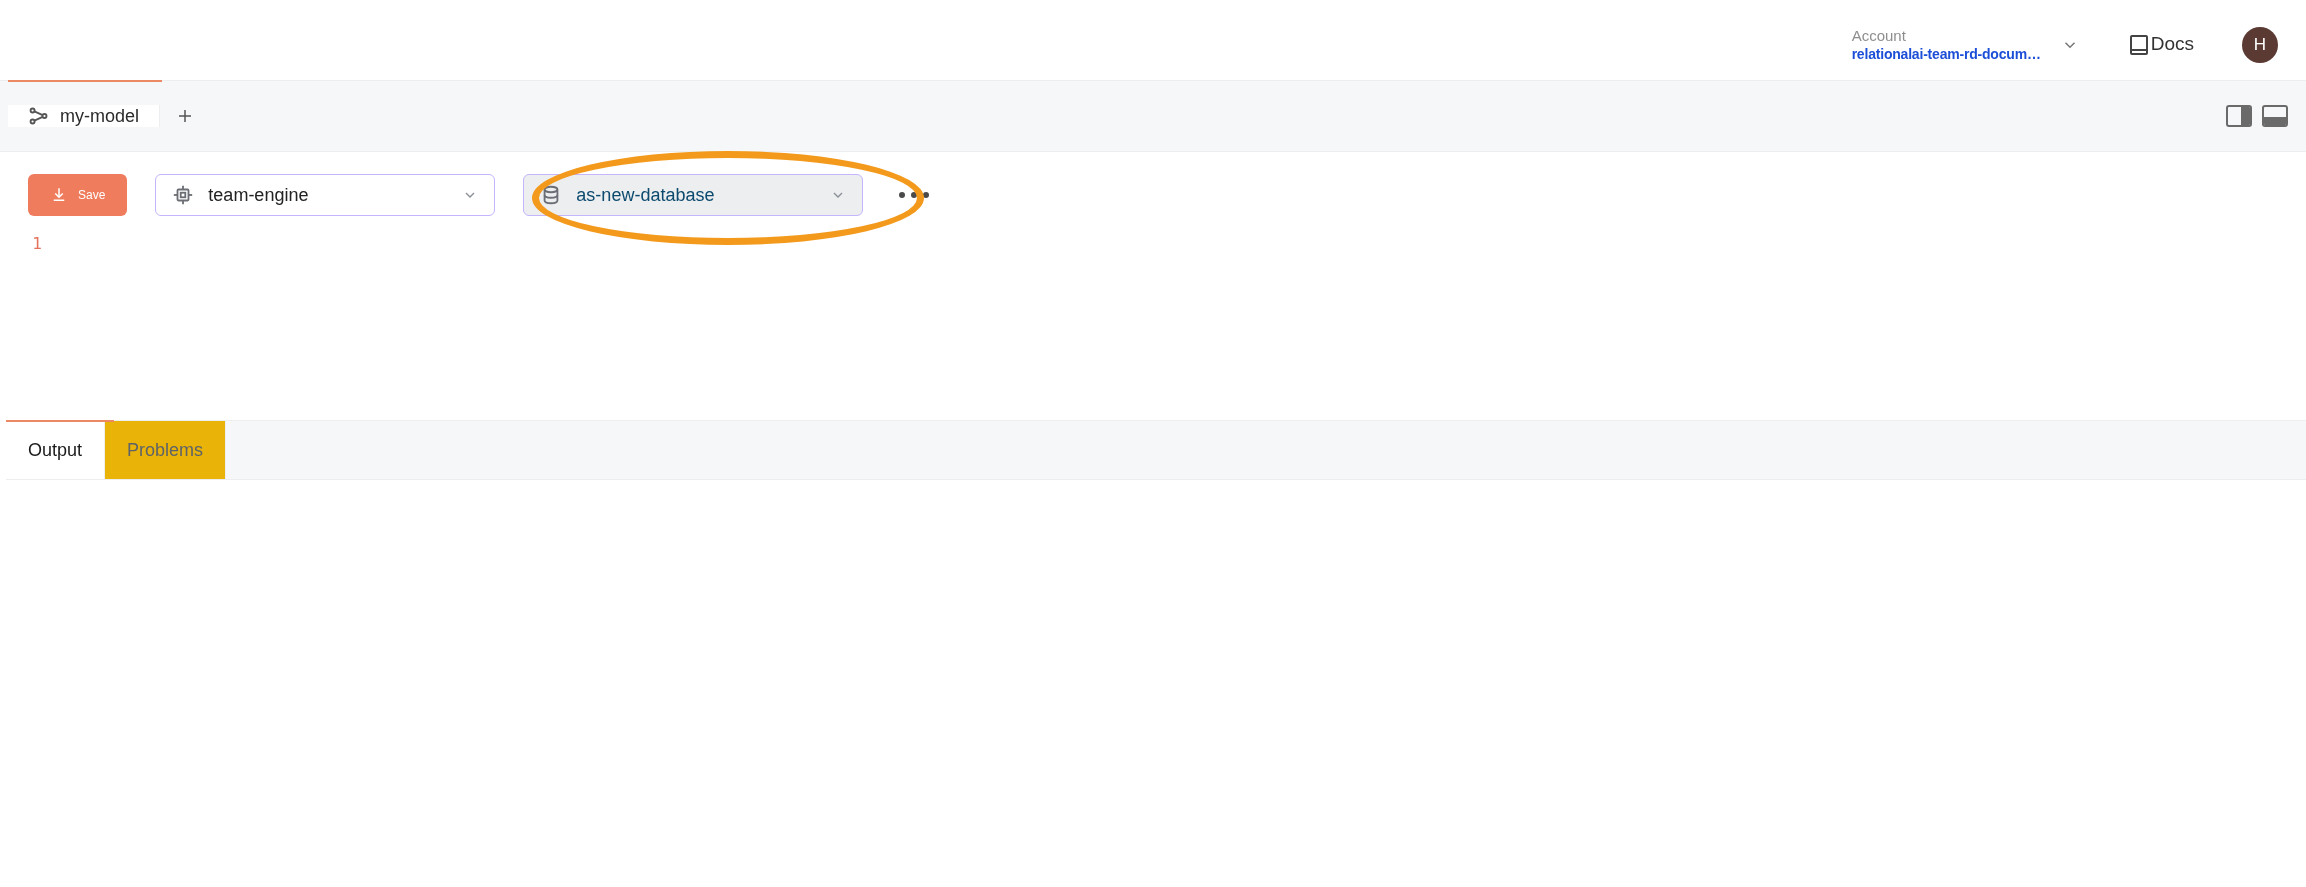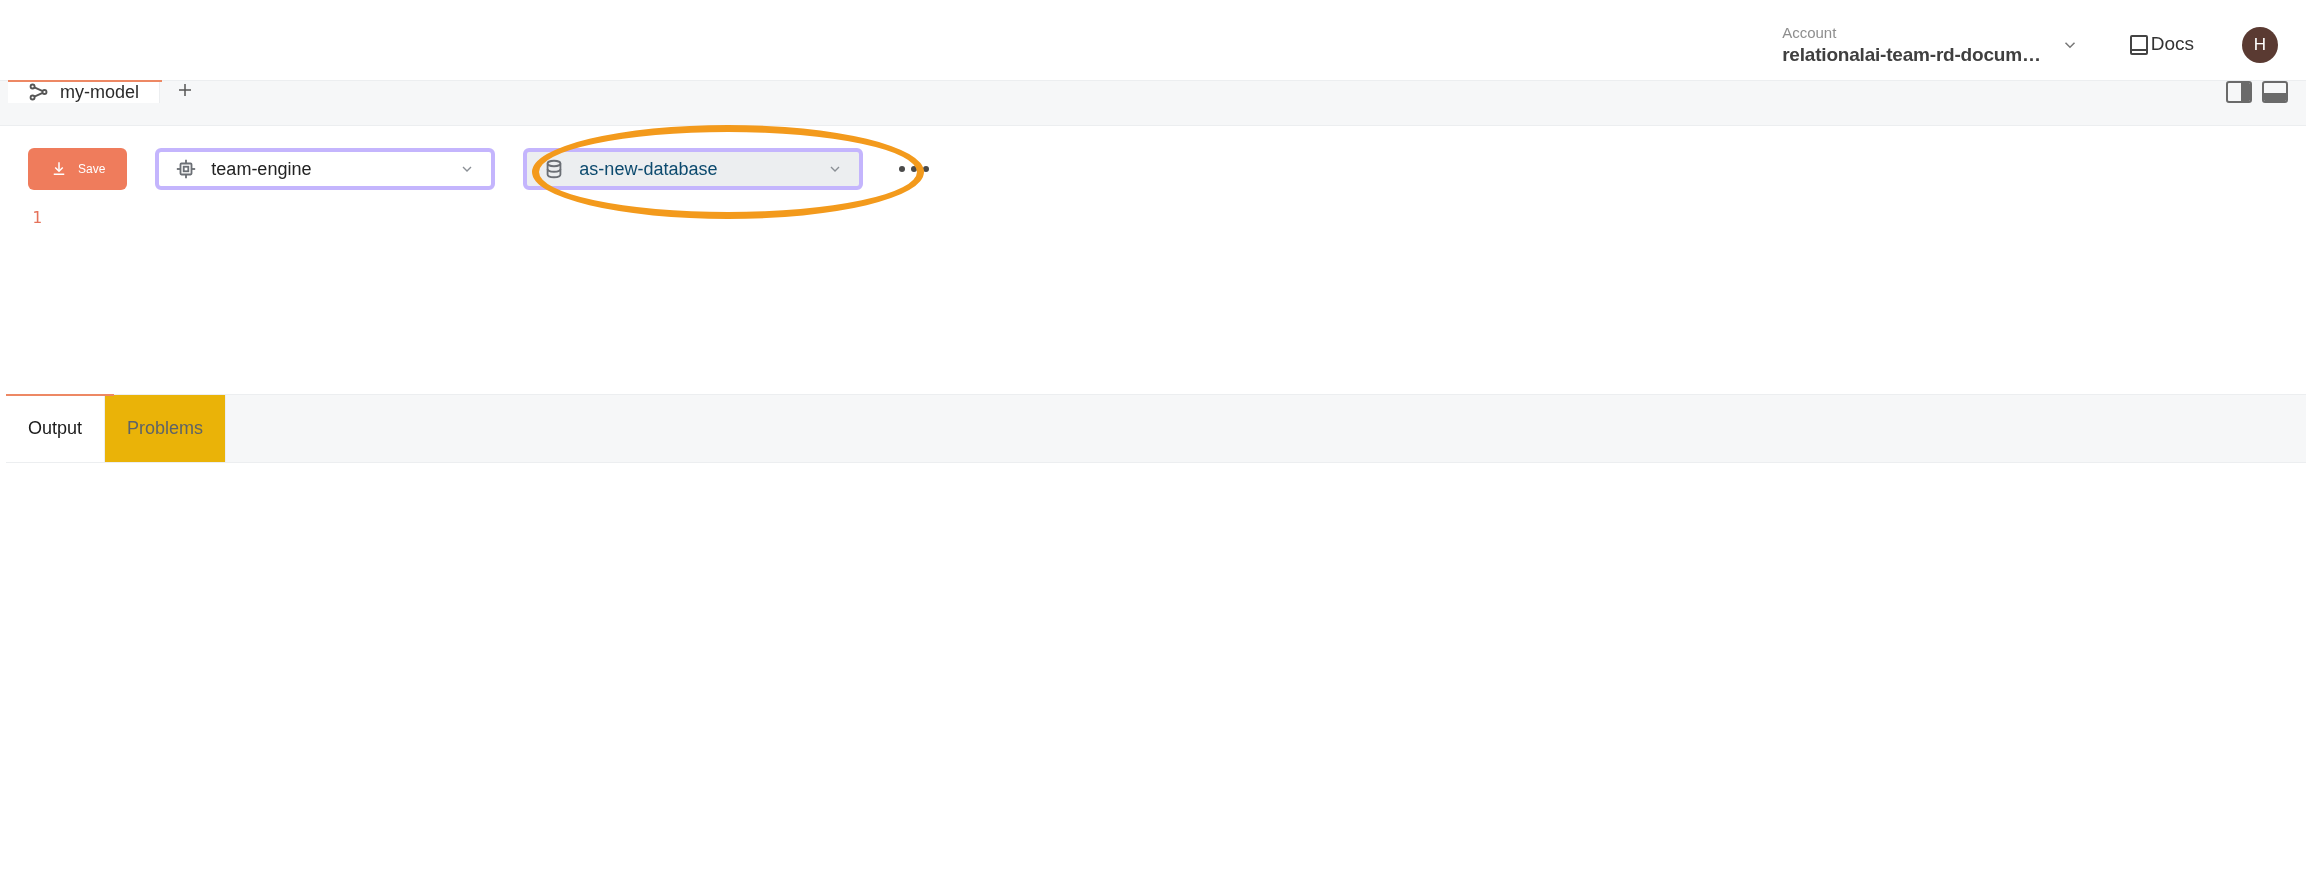--- a/index.html
+++ b/index.html
@@ -12,36 +12,36 @@
     align-items: center;
     justify-content: flex-end;
     height: 80px;
     padding: 10px 28px 0 0;
     gap: 48px;
     border-bottom: 0;
   }
   .account-block { display: flex; align-items: center; gap: 20px; }
   .account-text { display: flex; flex-direction: column; line-height: 1.25; }
   .account-label { font-size: 15px; color: #8e8e8e; }
-  .account-name  { font-size: 19px; font-weight: 700; color: #404040; letter-spacing: -0.2px; }
+  .account-name  { font-size: 14px; font-weight: 700; color: #1d4ed8; letter-spacing: -0.2px; }
   .chev-down { width: 18px; height: 18px; color: #777; }
   .docs-block { display: flex; align-items: flex-start; cursor: pointer; }
   .docs-icon  { width: 24px; height: 24px; color: #444; }
   .docs-label { font-size: 19px; color: #333; }
   .avatar {
     width: 36px; height: 36px; border-radius: 50%;
     background: #5a3a32; color: #fff;
     display: flex; align-items: center; justify-content: center;
     font-size: 17px; font-weight: 500;
   }
 
   
   .tabstrip {
-    display: flex; align-items: flex-start;
-    height: 46px;
+    display: flex; align-items: center;
+    height: 72px;
     background: #f6f7f8;
     border-top: 1px solid #eceef0;
     border-bottom: 1px solid #eceef0;
     position: relative;
   }
   .tabstrip::before {
     
     content: "";
     position: absolute; top: -1px; left: 8px; width: 154px; height: 2px;
     background: #ed8864;
@@ -82,21 +82,21 @@
     background: #ef7c5c; color: #fff;
     border: none; border-radius: 6px;
     height: 42px; padding: 0 22px;
     font-size: 12px; cursor: pointer;
   }
   .btn-save svg { width: 18px; height: 18px; }
 
   .select {
     display: inline-flex; align-items: center; gap: 14px;
     height: 42px; padding: 0 16px;
-    border: 4px solid #c4b5fd; border-radius: 6px;
+    border: 1px solid #c4b5fd; border-radius: 6px;
     min-width: 340px;
     background: #fff; cursor: pointer;
     font-size: 18px; color: #222;
   }
   .select.disabled { background: #eceef0; color: #0c4a6e; }
   .select .sel-icon { width: 22px; height: 22px; color: #6b6f75; flex-shrink: 0; }
   .select .sel-label { flex: 1; white-space: nowrap; overflow: hidden; text-overflow: ellipsis; }
   .select .sel-chev  { width: 16px; height: 16px; color: #8a8f95; }
 
   .ellipsis {
@@ -121,21 +121,21 @@
   .gutter {
     width: 54px; text-align: right; padding: 4px 12px 0 0;
     color: #e5725a; font-size: 16px; font-family: ui-monospace, Menlo, monospace;
     user-select: none;
   }
   .code { flex: 1; }
 
   
   .bottom-tabs {
     display: flex; align-items: stretch;
-    height: 69px;
+    height: 60px;
     background: #f6f7f8;
     border-top: 1px solid #eceef0;
     border-bottom: 1px solid #eceef0;
     position: relative;
     margin-left: 6px;
   }
   .bottom-tabs::before {
     content:""; position:absolute; top:-1px; left:0; width:108px; height:2px; background:#ed8864;
   }
   .btab {

